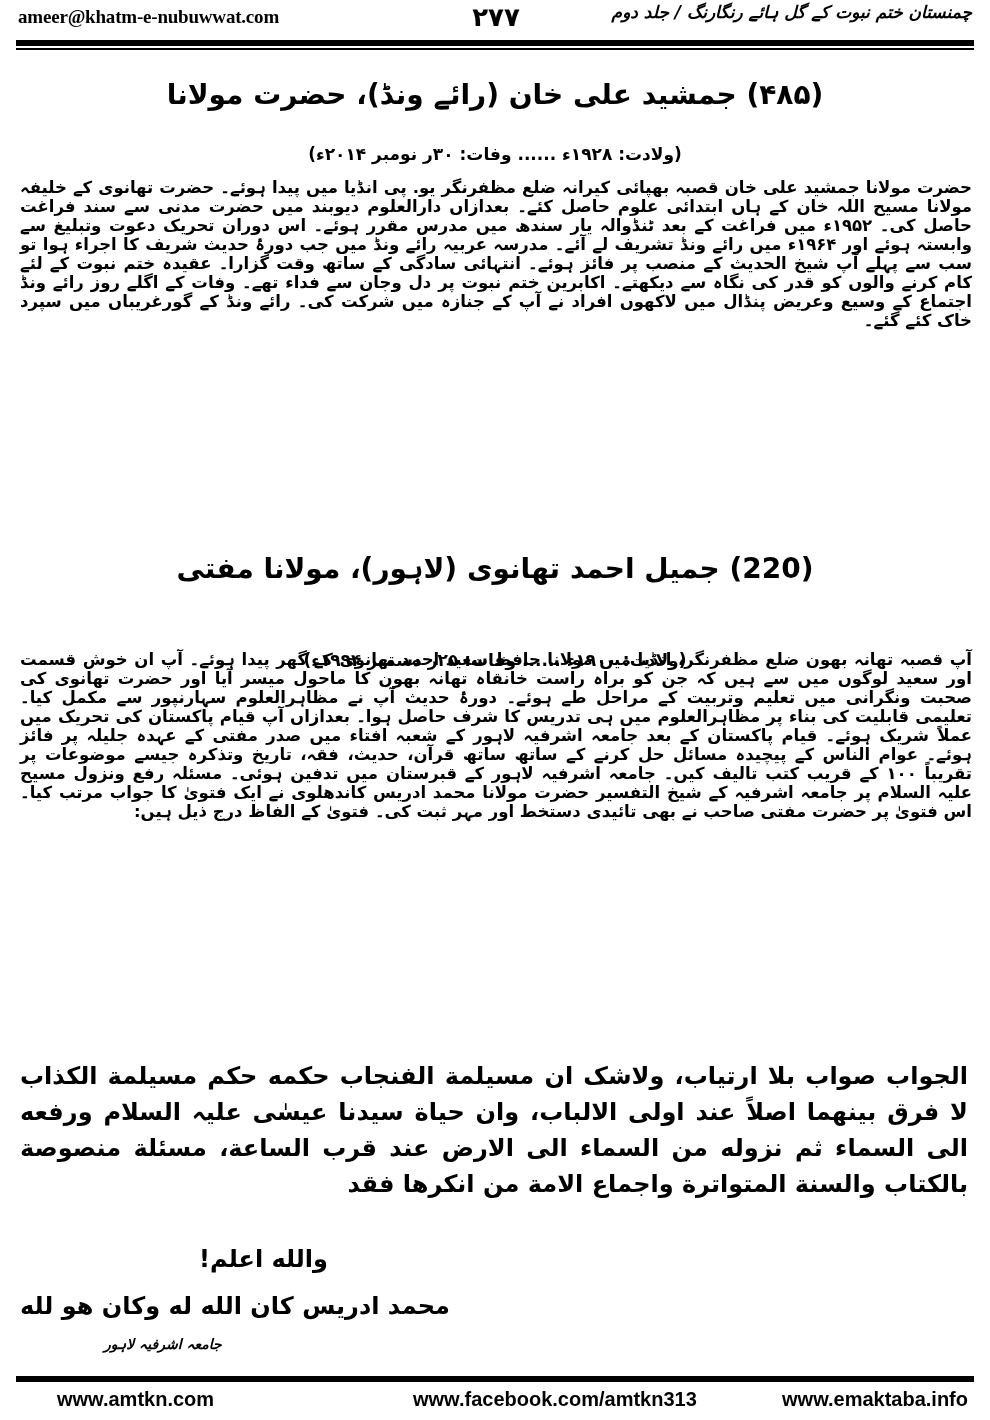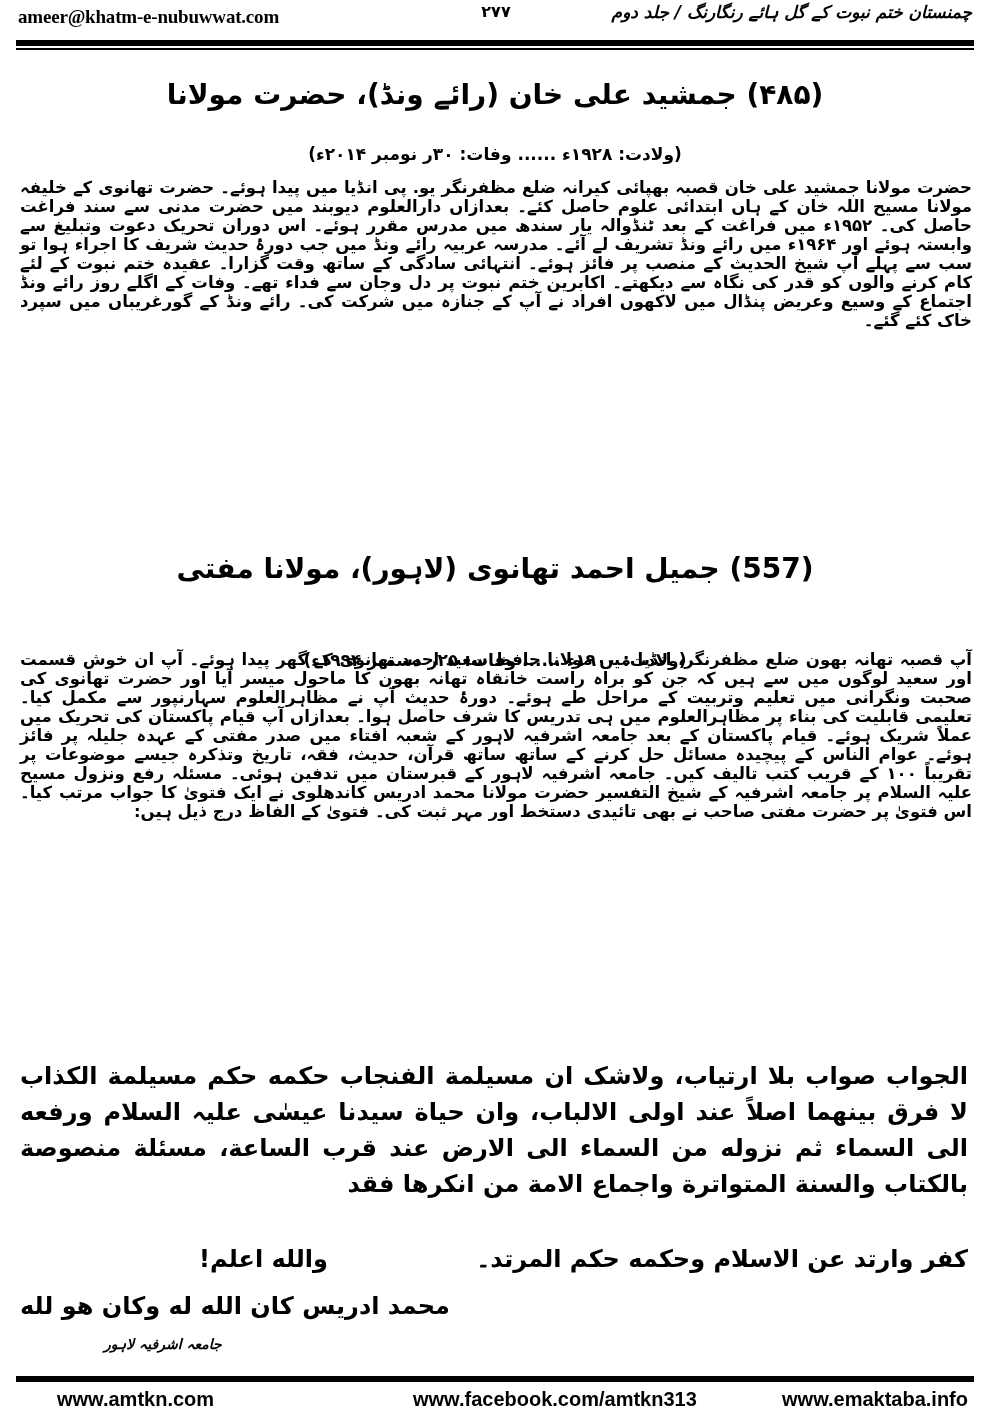--- a/index.html
+++ b/index.html
@@ -1,21 +1,21 @@
 <!DOCTYPE html>
 <html><head>
   <meta charset="utf-8">
   <style>
     html, body { margin: 0; padding: 0; background: #ffffff; }
     body { width: 990px; height: 1420px; position: relative; overflow: hidden; color: #000; }
     .page { position: absolute; left: 0; top: 0; width: 990px; height: 1420px; }
 
     .hdr { position: absolute; top: 0; left: 16px; right: 16px; height: 30px; text-decoration: underline; }
     .hdr-email { position: absolute; left: 2px; top: 6px; font-family: "Liberation Serif", serif; font-weight: bold; font-size: 19px; letter-spacing: -0.2px; }
-    .hdr-page { position: absolute; left: 440px; top: 2px; width: 80px; text-align: center; font-family: "DejaVu Sans", sans-serif; font-weight: bold; font-size: 16px; direction: rtl; }
+    .hdr-page { position: absolute; left: 440px; top: 2px; width: 80px; text-align: center; font-family: "DejaVu Sans", sans-serif; font-weight: bold; font-size: 26px; direction: rtl; }
     .hdr-book { position: absolute; right: 2px; top: 2px; direction: rtl; font-family: "DejaVu Sans", sans-serif; font-weight: bold; font-size: 17px; font-style: italic; }
     .rule-thick { position: absolute; left: 16px; right: 16px; top: 40px; height: 6px; background: #000; }
     .rule-thin { position: absolute; left: 16px; right: 16px; top: 48px; height: 2px; background: #000; }
 
     .rtl { direction: rtl; unicode-bidi: embed; }
     .title { position: absolute; left: 20px; right: 20px; text-align: center; font-family: "DejaVu Sans", sans-serif; font-weight: bold; font-size: 28px; }
     .dates { position: absolute; left: 20px; right: 20px; text-align: center; font-family: "DejaVu Sans", sans-serif; font-weight: bold; font-size: 17px; }
     .para { position: absolute; left: 20px; right: 18px; font-family: "DejaVu Sans", sans-serif; font-weight: bold; font-size: 16.5px; line-height: 19px; text-align: justify; text-align-last: right; }
     .arabic { position: absolute; left: 20px; right: 22px; font-family: "DejaVu Sans", sans-serif; font-weight: bold; font-size: 24px; line-height: 36px; text-align: justify; text-align-last: right; }
     .arabic-end { position: absolute; left: 20px; right: 22px; height: 46px; font-family: "DejaVu Sans", sans-serif; font-weight: bold; font-size: 24px; line-height: 46px; }
@@ -41,27 +41,26 @@
     <span class="hdr-page">۲۷۷</span>
     <span class="hdr-book">چمنستان ختم نبوت کے گل ہائے رنگارنگ / جلد دوم</span>
   </div>
   <div class="rule-thick"></div>
   <div class="rule-thin"></div>
 
   <div class="title rtl" style="top:78px;">(۴۸۵) جمشید علی خان (رائے ونڈ)، حضرت مولانا</div>
   <div class="dates rtl" style="top:144px;">(ولادت: ۱۹۲۸ء ...... وفات: ۳۰ر نومبر ۲۰۱۴ء)</div>
   <div class="para rtl" style="top:178px;">حضرت مولانا جمشید علی خان قصبہ بھپائی کیرانہ ضلع مظفرنگر یو. پی انڈیا میں پیدا ہوئے۔ حضرت تھانوی کے خلیفہ مولانا مسیح اللہ خان کے ہاں ابتدائی علوم حاصل کئے۔ بعدازاں دارالعلوم دیوبند میں حضرت مدنی سے سند فراغت حاصل کی۔ ۱۹۵۲ء میں فراغت کے بعد ٹنڈوالہ یار سندھ میں مدرس مقرر ہوئے۔ اس دوران تحریک دعوت وتبلیغ سے وابستہ ہوئے اور ۱۹۶۴ء میں رائے ونڈ تشریف لے آئے۔ مدرسہ عربیہ رائے ونڈ میں جب دورۂ حدیث شریف کا اجراء ہوا تو سب سے پہلے آپ شیخ الحدیث کے منصب پر فائز ہوئے۔ انتہائی سادگی کے ساتھ وقت گزارا۔ عقیدہ ختم نبوت کے لئے کام کرنے والوں کو قدر کی نگاہ سے دیکھتے۔ اکابرین ختم نبوت پر دل وجان سے فداء تھے۔ وفات کے اگلے روز رائے ونڈ اجتماع کے وسیع وعریض پنڈال میں لاکھوں افراد نے آپ کے جنازہ میں شرکت کی۔ رائے ونڈ کے گورغریباں میں سپرد خاک کئے گئے۔</div>
 
-  <div class="title rtl" style="top:552px;">(557) جمیل احمد تھانوی (لاہور)، مولانا مفتی</div>
+  <div class="title rtl" style="top:552px;">(220) جمیل احمد تھانوی (لاہور)، مولانا مفتی</div>
   <div class="dates rtl" style="top:650px;">(ولادت: ۱۹۰۰ء ...... وفات: ۲۵ر دسمبر ۱۹۹۴ء)</div>
   <div class="para rtl" style="top:650px;">آپ قصبہ تھانہ بھون ضلع مظفرنگر، انڈیا میں مولانا حافظ سعید احمد تھانوی کے گھر پیدا ہوئے۔ آپ ان خوش قسمت اور سعید لوگوں میں سے ہیں کہ جن کو براہ راست خانقاہ تھانہ بھون کا ماحول میسر آیا اور حضرت تھانوی کی صحبت ونگرانی میں تعلیم وتربیت کے مراحل طے ہوئے۔ دورۂ حدیث آپ نے مظاہرالعلوم سہارنپور سے مکمل کیا۔ تعلیمی قابلیت کی بناء پر مظاہرالعلوم میں ہی تدریس کا شرف حاصل ہوا۔ بعدازاں آپ قیام پاکستان کی تحریک میں عملاً شریک ہوئے۔ قیام پاکستان کے بعد جامعہ اشرفیہ لاہور کے شعبہ افتاء میں صدر مفتی کے عہدہ جلیلہ پر فائز ہوئے۔ عوام الناس کے پیچیدہ مسائل حل کرنے کے ساتھ ساتھ قرآن، حدیث، فقہ، تاریخ وتذکرہ جیسے موضوعات پر تقریباً ۱۰۰ کے قریب کتب تالیف کیں۔ جامعہ اشرفیہ لاہور کے قبرستان میں تدفین ہوئی۔ مسئلہ رفع ونزول مسیح علیہ السلام پر جامعہ اشرفیہ کے شیخ التفسیر حضرت مولانا محمد ادریس کاندھلوی نے ایک فتویٰ کا جواب مرتب کیا۔ اس فتویٰ پر حضرت مفتی صاحب نے بھی تائیدی دستخط اور مہر ثبت کی۔ فتویٰ کے الفاظ درج ذیل ہیں:</div>
 
   <div class="arabic rtl" style="top:1058px;">الجواب صواب بلا ارتیاب، ولاشک ان مسیلمة الفنجاب حکمه حکم مسیلمة الکذاب لا فرق بینهما اصلاً عند اولی الالباب، وان حیاة سیدنا عیسٰی علیہ السلام ورفعه الی السماء ثم نزوله من السماء الی الارض عند قرب الساعة، مسئلة منصوصة بالکتاب والسنة المتواترة واجماع الامة من انکرها فقد</div>
   <div class="arabic-end rtl" style="top:1236px;">
-    <span class="a">کفر وارتد عن الاسلام وحکمه حکم المرتد۔</span>
     <span class="b">والله اعلم!</span>
   </div>
   <div class="signature rtl" style="top:1283px;">
     <span>محمد ادریس کان الله له وکان هو لله</span>
   </div>
   <div class="institute rtl" style="top:1336px;">جامعہ اشرفیہ لاہور</div>
 
   <div class="ftr-rule"></div>
   <span class="ftr ftr-left">www.amtkn.com</span>
   <span class="ftr ftr-center">www.facebook.com/amtkn313</span>

